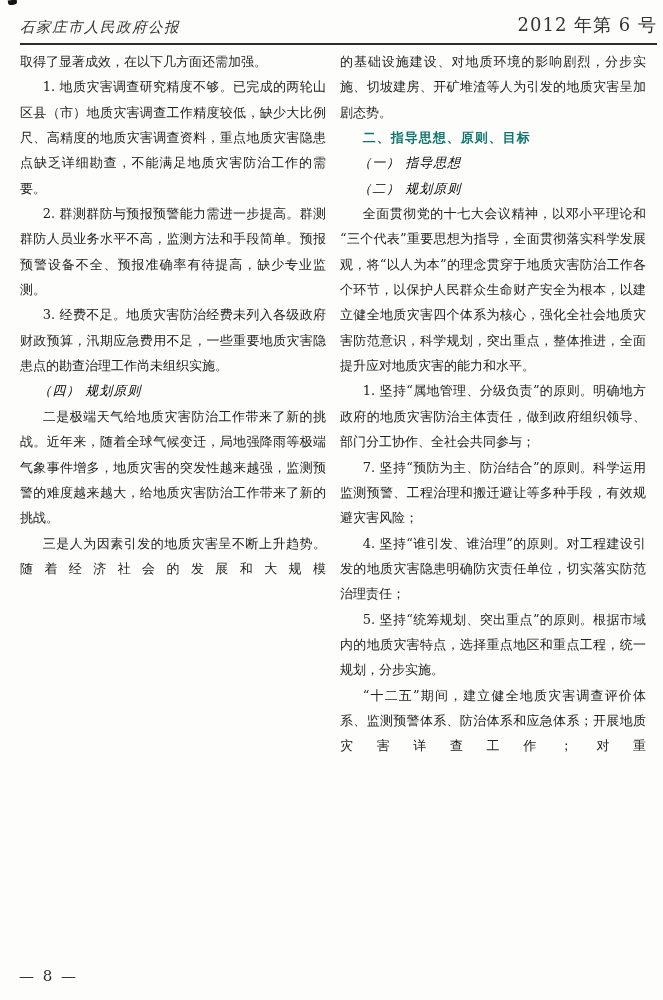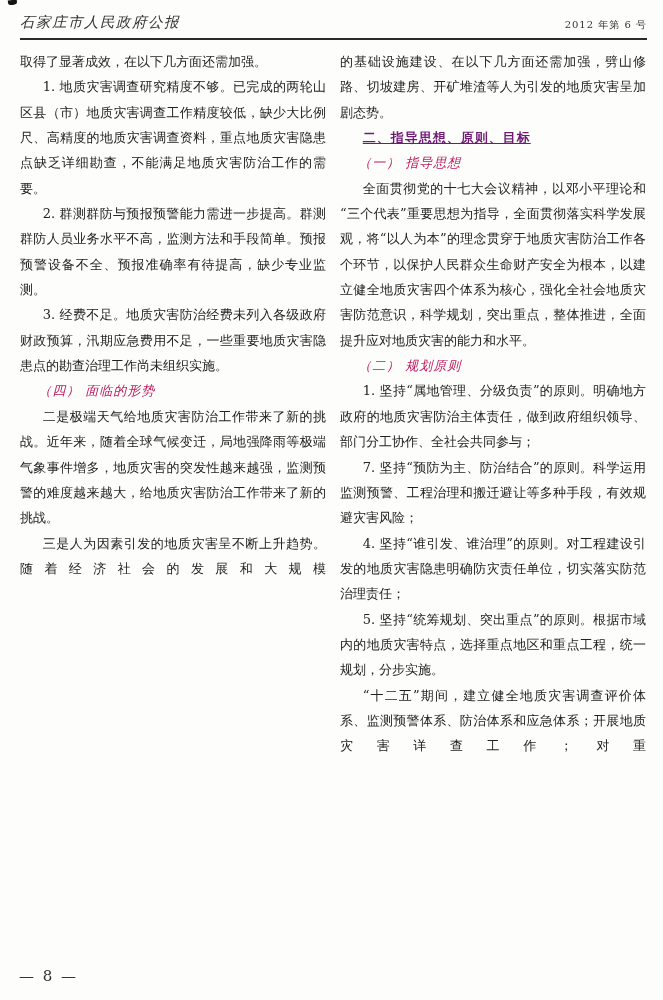--- a/index.html
+++ b/index.html
@@ -17,36 +17,36 @@
   }
   .scan-speck {
     position: absolute; left: 8px; top: 0;
     width: 9px; height: 5px;
     background: #141414;
     border-radius: 0 0 60% 60%;
     transform: rotate(-6deg);
   }
   .header {
     position: absolute;
-    left: 20px; right: 16px; top: 13px;
+    left: 20px; right: 6px; top: 13px;
     display: flex;
     justify-content: space-between;
     align-items: flex-end;
     padding-bottom: 6px;
     border-bottom: 2px solid #2b2b2b;
     color: #333;
   }
   .header-left {
     font-style: italic;
     font-size: 14.5px;
     letter-spacing: 1.5px;
   }
   .header-right {
     font-style: normal;
-    font-size: 10px;
+    font-size: 18px;
     letter-spacing: 1px;
   }
   .content {
     position: absolute;
     left: 20px; right: 17px; top: 49px;
     height: 914px;
     display: flex;
     justify-content: space-between;
     overflow: hidden;
   }
@@ -63,29 +63,28 @@
     text-justify: inter-character;
     color: #222;
   }
   .para.plain { text-indent: 0; }
   .para.indent { text-indent: 1.75em; }
   .para.fill { text-align-last: justify; }
   .para.kai {
     text-indent: 1.4em;
     font-style: italic;
     letter-spacing: 1px;
-    color: #be185d;
+    color: #000000;
   }
   .para.bold {
     text-indent: 1.75em;
     font-family: "Liberation Sans", "DejaVu Sans", sans-serif;
     font-weight: 700;
     letter-spacing: 1px;
-    color: #701a75;
-    text-decoration: underline;
+    color: #0f766e;
   }
   .footer {
     position: absolute;
     left: 19px; bottom: 15px;
     font-size: 15px;
     letter-spacing: 2px;
     color: #2e2e2e;
   }
 </style>
 </head>
@@ -99,30 +98,30 @@
     <span class="header-left">石家庄市人民政府公报</span>
     <span class="header-right">2012 年第 6 号</span>
   </div>
 
   <div class="content">
     <div class="column" id="left-column">
         <p class="para plain">取得了显著成效，在以下几方面还需加强。</p>
         <p class="para indent">1. 地质灾害调查研究精度不够。已完成的两轮山区县（市）地质灾害调查工作精度较低，缺少大比例尺、高精度的地质灾害调查资料，重点地质灾害隐患点缺乏详细勘查，不能满足地质灾害防治工作的需要。</p>
         <p class="para indent">2. 群测群防与预报预警能力需进一步提高。群测群防人员业务水平不高，监测方法和手段简单。预报预警设备不全、预报准确率有待提高，缺少专业监测。</p>
         <p class="para indent">3. 经费不足。地质灾害防治经费未列入各级政府财政预算，汛期应急费用不足，一些重要地质灾害隐患点的勘查治理工作尚未组织实施。</p>
-        <p class="para kai">（四） 面临的形势</p>
+        <p class="para kai">（四） 规划原则</p>
         <p class="para indent">二是极端天气给地质灾害防治工作带来了新的挑战。近年来，随着全球气候变迁，局地强降雨等极端气象事件增多，地质灾害的突发性越来越强，监测预警的难度越来越大，给地质灾害防治工作带来了新的挑战。</p>
         <p class="para indent fill">三是人为因素引发的地质灾害呈不断上升趋势。随着经济社会的发展和大规模</p>
       </div>
     <div class="column" id="right-column">
-        <p class="para plain">的基础设施建设、在以下几方面还需加强，劈山修路、切坡建房、开矿堆渣等人为引发的地质灾害呈加剧态势。</p>
+        <p class="para plain">的基础设施建设、对地质环境的影响剧烈，分步实施、切坡建房、开矿堆渣等人为引发的地质灾害呈加剧态势。</p>
         <p class="para bold">二、指导思想、原则、目标</p>
         <p class="para kai">（一） 指导思想</p>
+        <p class="para kai">（二） 规划原则</p>
         <p class="para indent">全面贯彻党的十七大会议精神，以邓小平理论和“三个代表”重要思想为指导，全面贯彻落实科学发展观，将“以人为本”的理念贯穿于地质灾害防治工作各个环节，以保护人民群众生命财产安全为根本，以建立健全地质灾害四个体系为核心，强化全社会地质灾害防范意识，科学规划，突出重点，整体推进，全面提升应对地质灾害的能力和水平。</p>
-        <p class="para kai">（二） 规划原则</p>
         <p class="para indent">1. 坚持“属地管理、分级负责”的原则。明确地方政府的地质灾害防治主体责任，做到政府组织领导、部门分工协作、全社会共同参与；</p>
         <p class="para indent">7. 坚持“预防为主、防治结合”的原则。科学运用监测预警、工程治理和搬迁避让等多种手段，有效规避灾害风险；</p>
         <p class="para indent">4. 坚持“谁引发、谁治理”的原则。对工程建设引发的地质灾害隐患明确防灾责任单位，切实落实防范治理责任；</p>
         <p class="para indent">5. 坚持“统筹规划、突出重点”的原则。根据市域内的地质灾害特点，选择重点地区和重点工程，统一规划，分步实施。</p>
         <p class="para indent fill">“十二五”期间，建立健全地质灾害调查评价体系、监测预警体系、防治体系和应急体系；开展地质灾害详查工作；对重</p>
       </div>
   </div>
 
   <div class="footer">
     <span>— 8 —</span>

